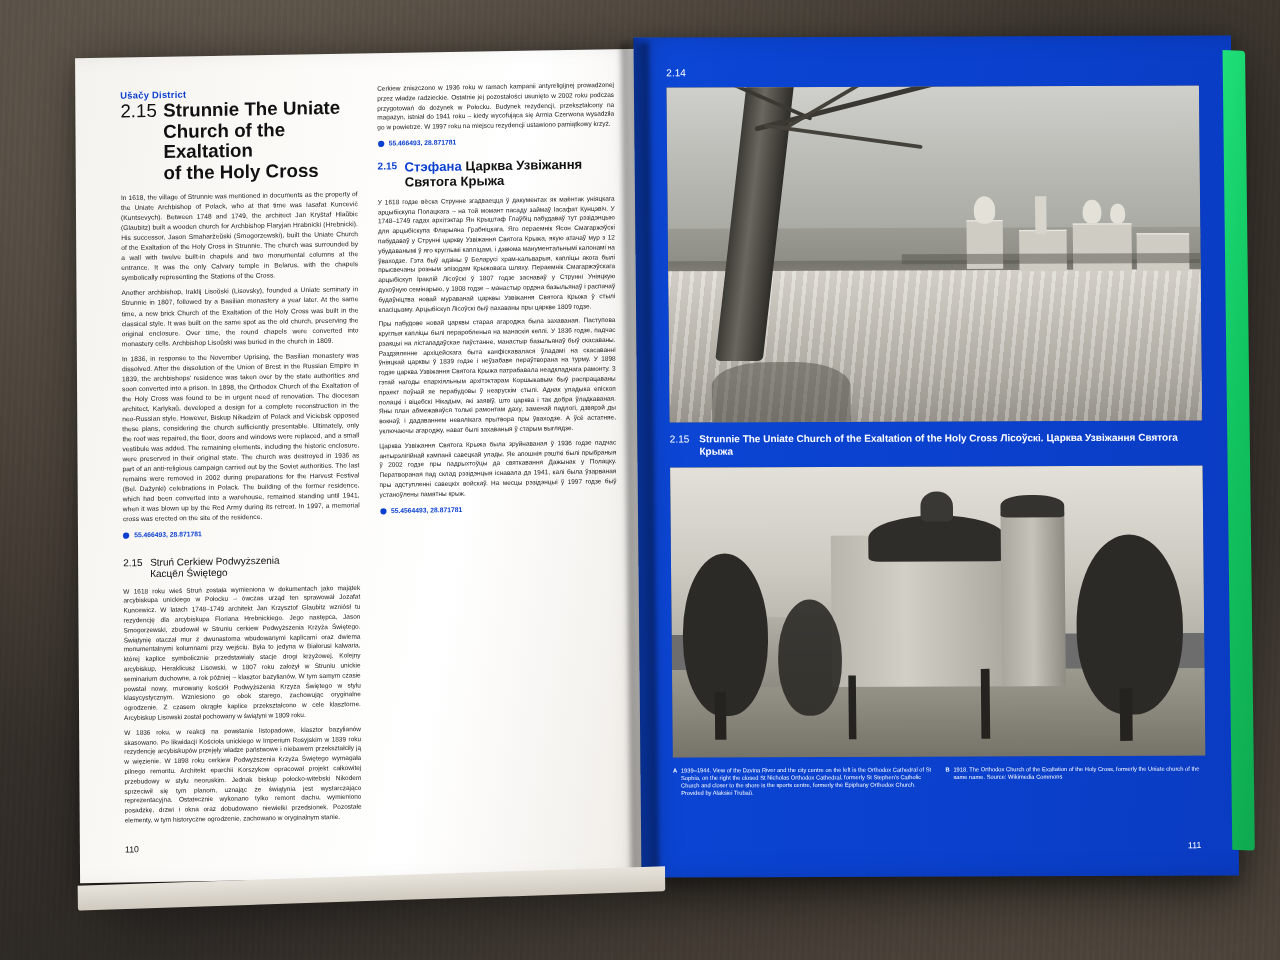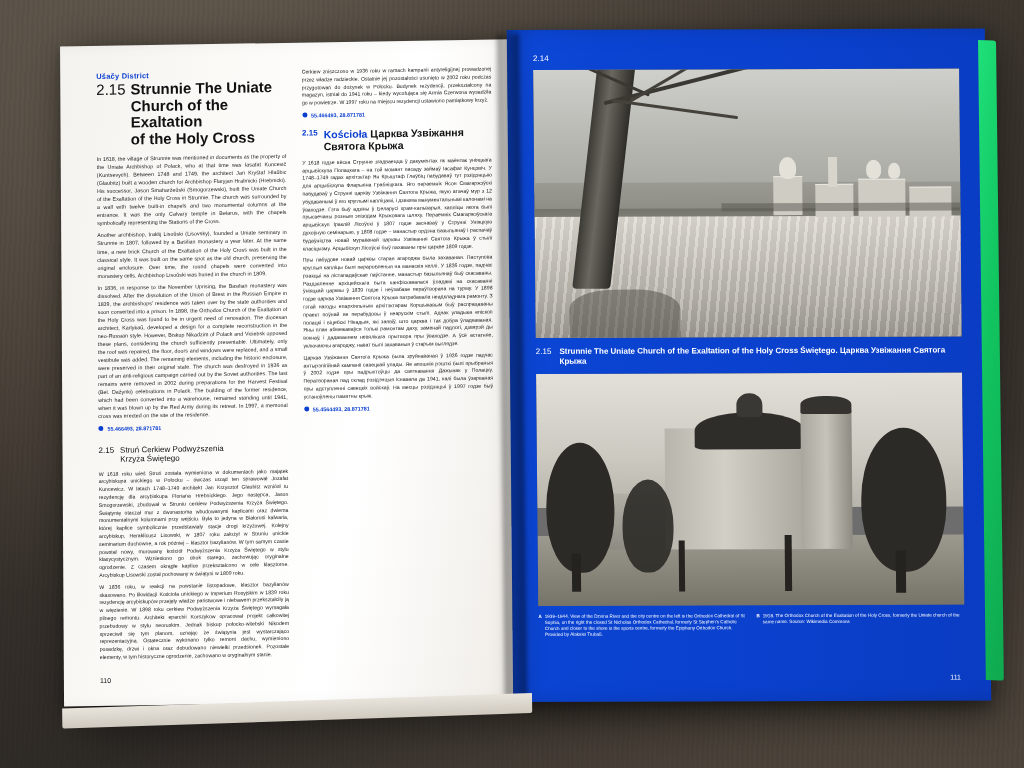--- a/index.html
+++ b/index.html
@@ -207,42 +207,42 @@
           </div>
           <div class="coord">
             <span class="dot"></span>
             <span>55.466493, 28.871781</span>
           </div>
 
           <div class="sec-pl">
             <span class="sec-num">2.15</span>
             <span class="sec-title">
               <span>Struń Cerkiew Podwyższenia</span><br>
-              <span>Krzyża Świętego</span>
+              <span>Касцёл Świętego</span>
             </span>
           </div>
           <div class="body-sm">
             <p>W 1618 roku wieś Struń została wymieniona w dokumentach jako majątek arcybiskupa unickiego w Połocku – ówczas urząd ten sprawował Jozafat Kuncewicz. W latach 1748–1749 architekt Jan Krzysztof Glaubitz wzniósł tu rezydencję dla arcybiskupa Floriana Hrebnickiego. Jego następca, Jason Smogorzewski, zbudował w Struniu cerkiew Podwyższenia Krzyża Świętego. Świątynię otaczał mur z dwunastoma wbudowanymi kaplicami oraz dwiema monumentalnymi kolumnami przy wejściu. Była to jedyna w Białorusi kalwaria, której kaplice symbolicznie przedstawiały stacje drogi krzyżowej. Kolejny arcybiskup, Heraklicusz Lisowski, w 1807 roku założył w Struniu unickie seminarium duchowne, a rok później – klasztor bazylianów. W tym samym czasie powstał nowy, murowany kościół Podwyższenia Krzyża Świętego w stylu klasycystycznym. Wzniesiono go obok starego, zachowując oryginalne ogrodzenie. Z czasem okrągłe kaplice przekształcono w cele klasztorne. Arcybiskup Lisowski został pochowany w świątyni w 1809 roku.</p>
             <p>W 1836 roku, w reakcji na powstanie listopadowe, klasztor bazylianów skasowano. Po likwidacji Kościoła unickiego w Imperium Rosyjskim w 1839 roku rezydencję arcybiskupów przejęły władze państwowe i niebawem przekształciły ją w więzienie. W 1898 roku cerkiew Podwyższenia Krzyża Świętego wymagała pilnego remontu. Architekt eparchii Korszykow opracował projekt całkowitej przebudowy w stylu neoruskim. Jednak biskup połocko-witebski Nikodem sprzeciwił się tym planom, uznając że świątynia jest wystarczająco reprezentacyjna. Ostatecznie wykonano tylko remont dachu, wymieniono posadzkę, drzwi i okna oraz dobudowano niewielki przedsionek. Pozostałe elementy, w tym historyczne ogrodzenie, zachowano w oryginalnym stanie.</p>
           </div>
         </div>
 
         <div class="col">
           <div class="body-sm" style="margin-top:0">
             <p>Cerkiew zniszczono w 1936 roku w ramach kampanii antyreligijnej prowadzonej przez władze radzieckie. Ostatnie jej pozostałości usunięto w 2002 roku podczas przygotowań do dożynek w Połocku. Budynek rezydencji, przekształcony na magazyn, istniał do 1941 roku – kiedy wycofująca się Armia Czerwona wysadziła go w powietrze. W 1997 roku na miejscu rezydencji ustawiono pamiątkowy krzyż.</p>
           </div>
           <div class="coord">
             <span class="dot"></span>
             <span>55.466493, 28.871781</span>
           </div>
 
           <div class="sec-by">
             <span class="sec-num" style="color:#0b3fd0;font-weight:bold">2.15</span>
             <span class="title-by">
-              <span>Kościoła</span>
+              <span>Стэфана</span>
               <span class="blk">Царква Узвіжання Святога Крыжа</span>
             </span>
           </div>
           <div class="body-sm">
             <p>У 1618 годзе вёска Струнне згадваецца ў дакументах як маёнтак уніяцкага арцыбіскупа Полацкага – на той момант пасаду займаў Іасафат Кунцэвіч. У 1748–1749 гадах архітэктар Ян Крыштаф Глаўбіц пабудаваў тут рэзідэнцыю для арцыбіскупа Фларыяна Грабніцкага. Яго пераемнік Ясон Смагаржэўскі пабудаваў у Струнні царкву Узвіжання Святога Крыжа, якую атачаў мур з 12 убудаванымі ў яго круглымі капліцамі, і дзвюма манументальнымі калонамі на ўваходзе. Гэта быў адзіны ў Беларусі храм-кальварыя, капліцы якога былі прысвечаны розным эпізодам Крыжовага шляху. Пераемнік Смагаржэўскага арцыбіскуп Іраклій Лісоўскі ў 1807 годзе заснаваў у Струнні Уніяцкую духоўную семінарыю, у 1808 годзе – манастыр ордэна базыльянаў і распачаў будаўніцтва новай мураванай царквы Узвіжання Святога Крыжа ў стылі класіцызму. Арцыбіскуп Лісоўскі быў пахаваны пры царкве 1809 годзе.</p>
             <p>Пры пабудове новай царквы старая агароджа была захаваная. Паступова круглыя капліцы былі пераробленыя на манаскія келлі. У 1836 годзе, падчас рэакцыі на лістападаўскае паўстанне, манастыр базыльянаў быў скасаваны. Раздзяленне архіцейскага быта канфіскавалася ўладамі на скасаванні ўніяцкай царквы ў 1839 годзе і неўзабаве пераўтворана на турму. У 1898 годзе царква Узвіжання Святога Крыжа патрабавала неадкладнага рамонту. З гэтай нагоды епархіяльным архітэктарам Коршыкавым быў распрацаваны праект поўнай яе перабудовы ў неарускім стылі. Аднак уладыка епіскоп полацкі і віцебскі Нікадым, які заявіў, што царква і так добра ўладкаваная. Яны план абмежаваўся толькі рамонтам даху, заменай падлогі, дзвярэй ды вокнаў, і дадаваннем невялікага прытвора пры ўваходзе. А ўсё астатняе, уключаючы агароджу, нават былі захаваныя ў старым выглядзе.</p>
             <p>Царква Узвіжання Святога Крыжа была зруйнаваная ў 1936 годзе падчас антырэлігійнай кампаніі савецкай улады. Яе апошнія рэшткі былі прыбраныя ў 2002 годзе пры падрыхтоўцы да святкавання Дажынак у Полацку. Ператвораная пад склад рэзідэнцыя існавала да 1941, калі была ўзарваная пры адступленні савецкіх войскаў. На месцы рэзідэнцыі ў 1997 годзе быў устаноўлены памятны крыж.</p>
           </div>
           <div class="coord">
             <span class="dot"></span>
@@ -284,21 +284,21 @@
           <div class="p1br2"></div>
           <div class="p1br3"></div>
           <div class="p1br4"></div>
           <div class="p1dark" style="left:8%;bottom:0;width:26%;height:18%;opacity:.55;border-radius:40% 40% 0 0"></div>
         </div>
       </div>
 
       <div class="cap-row" style="margin-top:9px">
         <span class="cap-num">2.15</span>
         <span class="cap-txt">
-          <span>Strunnie The Uniate Church of the Exaltation of the Holy Cross  Świętego.</span>
+          <span>Strunnie The Uniate Church of the Exaltation of the Holy Cross  Лісоўскі.</span>
           <span>Царква Узвіжання Святога Крыжа</span>
         </span>
       </div>
 
       <div class="photo photo2">
         <div class="ph-inner">
           <div class="p2sky"></div>
           <div class="p2gr"></div>
           <div class="p2wall"></div>
           <div class="p2church"></div>

